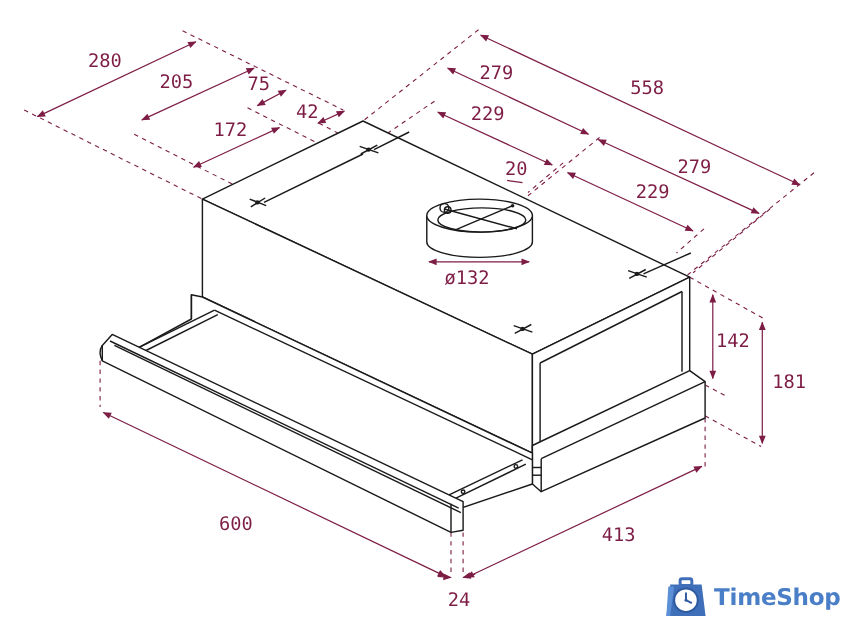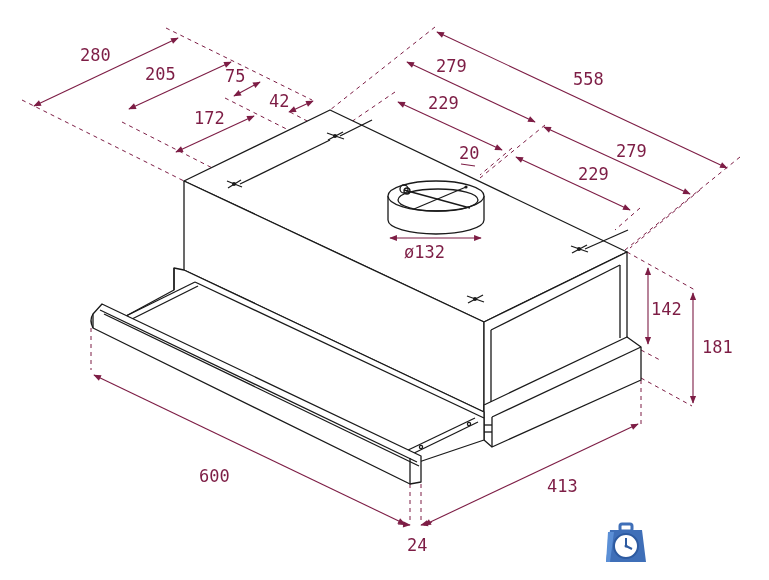--- a/index.html
+++ b/index.html
@@ -171,13 +171,14 @@
 <div class="logo">
   <svg width="44" height="42" viewBox="0 0 44 42">
     <rect x="16" y="2" width="12" height="7" rx="2" fill="none" stroke="#3f6fb8" stroke-width="3"></rect>
     <polygon points="6,8 38,8 42,40 2,40" fill="#3f6fb8"></polygon>
     <polygon points="4,10 10,10 6,40 2,40" fill="#5b8fd6"></polygon>
     <circle cx="22" cy="24" r="12" fill="#ffffff" stroke="#2d5aa0" stroke-width="2"></circle>
     <line x1="22" y1="24" x2="22" y2="16" stroke="#2d5aa0" stroke-width="2"></line>
     <line x1="22" y1="24" x2="28" y2="27" stroke="#2d5aa0" stroke-width="2"></line>
     <circle cx="22" cy="24" r="1.5" fill="#2d5aa0"></circle>
   </svg>
+  <span class="logo-text">TimeShop</span>
 </div>
 
 </body></html>

